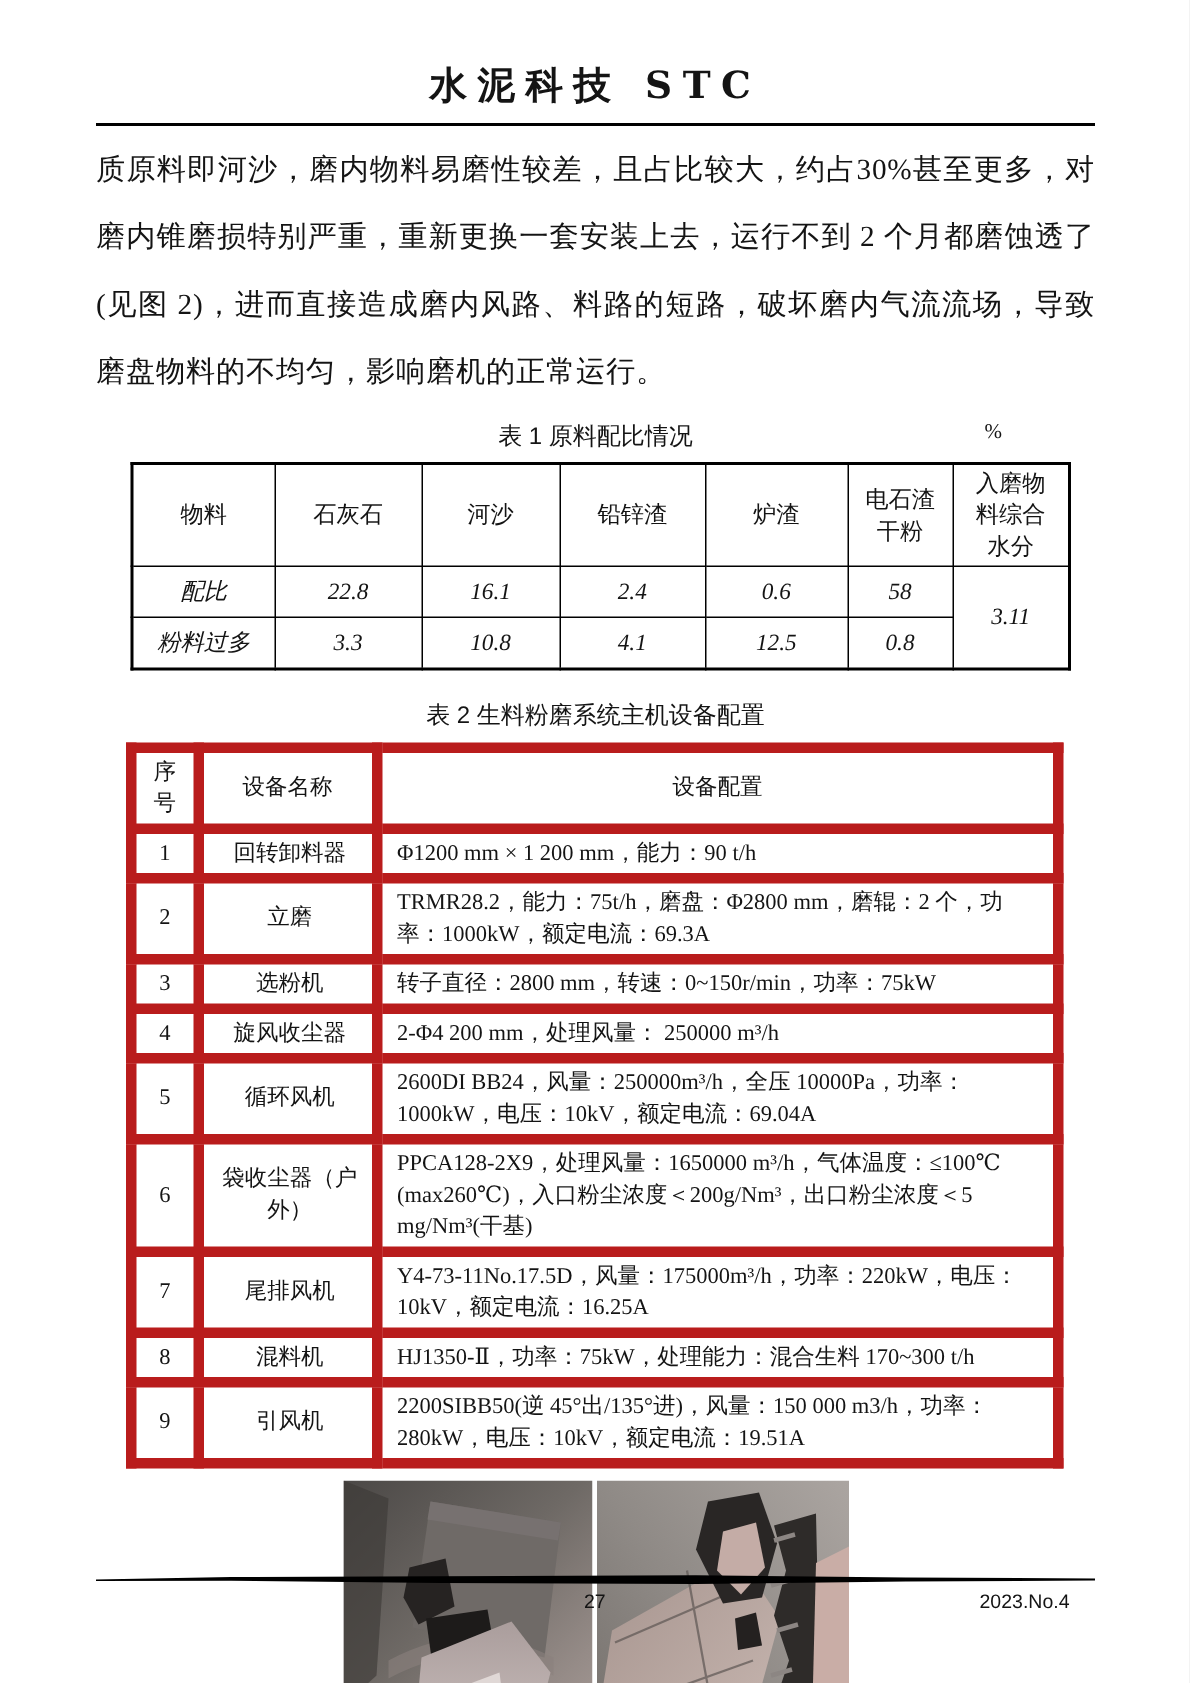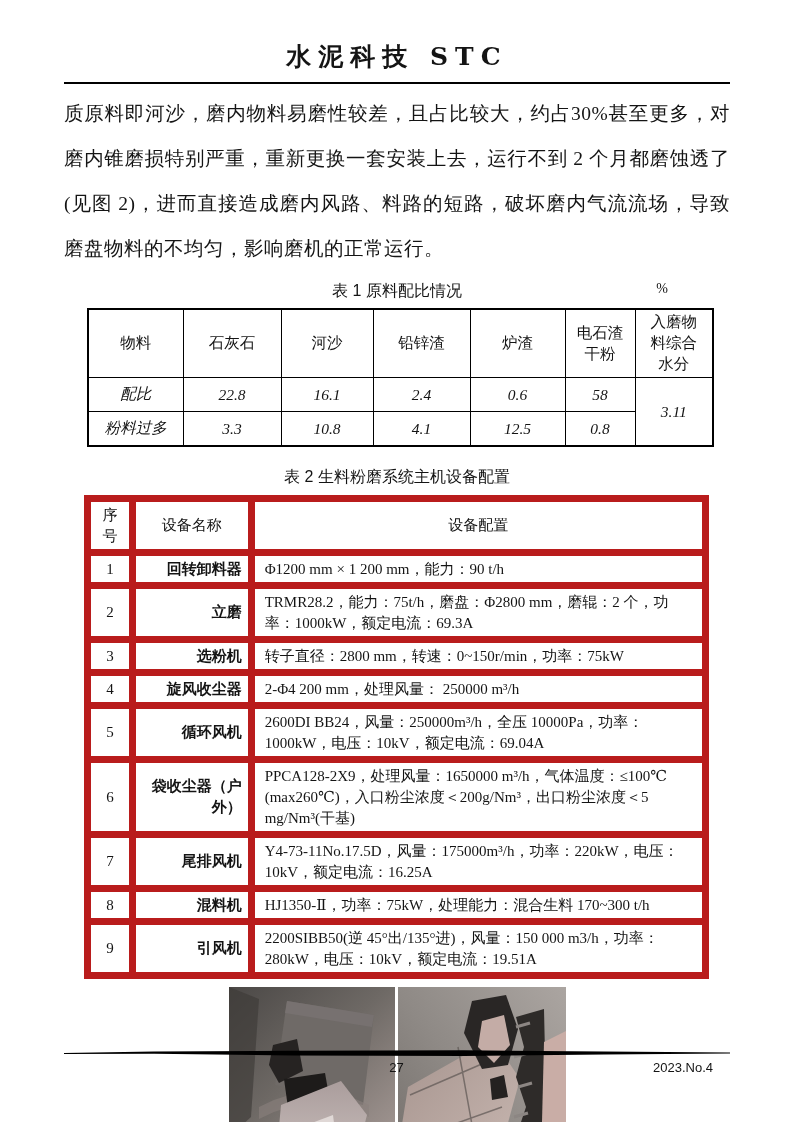--- a/index.html
+++ b/index.html
@@ -31,21 +31,21 @@
   .t1 th, .t1 td { border:1px solid #000; text-align:center; font-weight:normal; padding:6px 3px; }
   .t1 { border:2px solid #000; }
   .t1 thead tr { height:52px; }
   .t1 tbody tr { height:28px;font-style:italic; }
   .t1 .narrowhead { padding:2px 10px; }
   .tbl2-title { margin-top:20px; }
   .t2 { margin:7px 0 0 20px; width:625px; font-size:15px; border:2px solid #000; }
   .t2 th, .t2 td { border:7px solid #b91c1c; padding:2.5px 6px; font-weight:normal; line-height:21px; }
   .t2 th { text-align:center; height:26px; }
   .t2 td.c-no, .t2 td.c-name { text-align:center; }
-  .t2 td.c-name { text-align:right; padding-left:9px;font-weight:bold; }
+  .t2 td.c-name { text-align:center; padding-left:9px; }
   .t2 td.c-cfg { text-align:left; padding-left:10px; padding-right:8px;margin-top:40px; }
   .figure-row { margin-top:8px; display:flex; justify-content:center; gap:3px; }
   .photo { display:block; }
   .fig-caption { margin-top:7px; }
   .para2 { margin-top:8px; font-size:20px; padding-left:34px; letter-spacing:0.5px; }
   .footer-line { position:absolute; left:64px; top:1049px; width:666px; height:9px; }
   .footer-pageno {
     position:absolute; top:1060px; left:0; width:100%; text-align:center;
     font-size:13px; font-family:"Liberation Sans","DejaVu Sans",sans-serif;
   }

